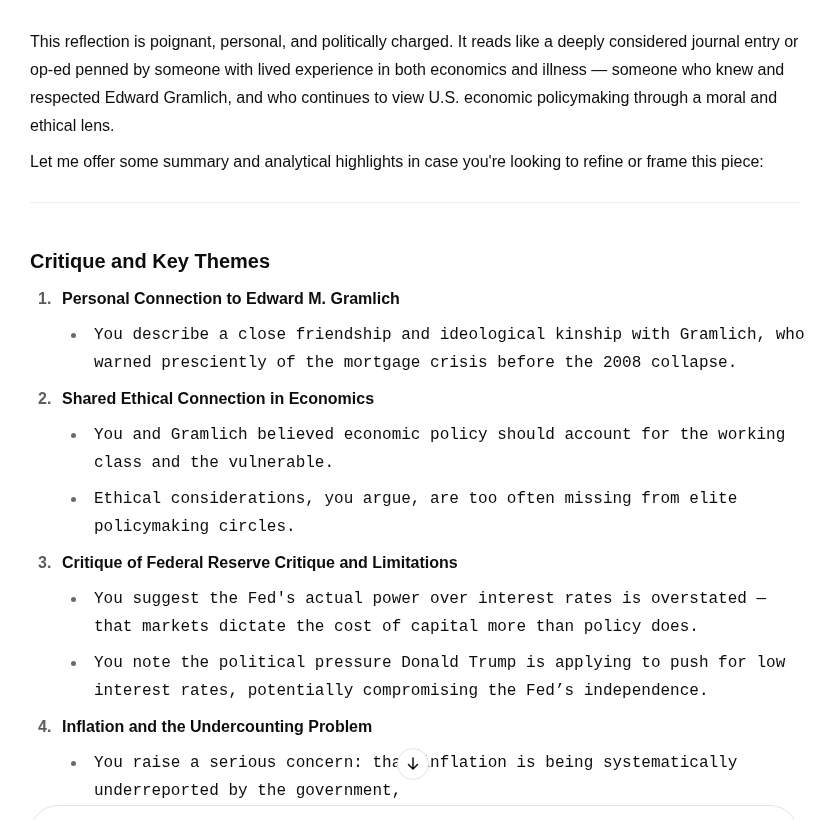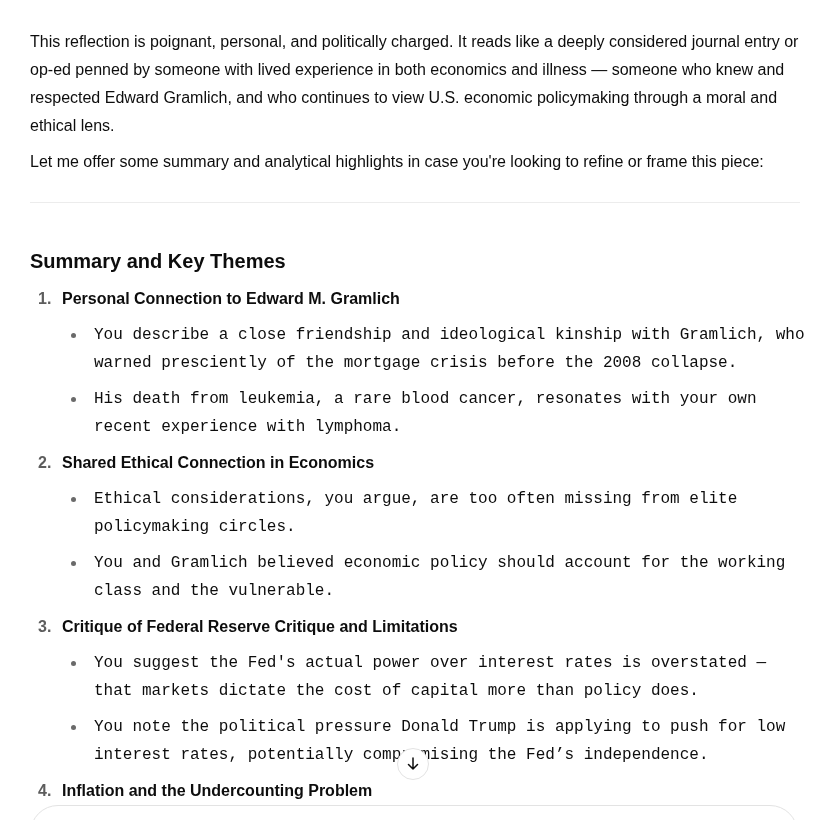--- a/index.html
+++ b/index.html
@@ -110,48 +110,44 @@
   </style>
 </head>
 <body>
 
 <div class="content">
   <p class="para">This reflection is poignant, personal, and politically charged. It reads like a deeply considered journal entry or op-ed penned by someone with lived experience in both economics and illness — someone who knew and respected Edward Gramlich, and who continues to view U.S. economic policymaking through a moral and ethical lens.</p>
   <p class="para">Let me offer some summary and analytical highlights in case you're looking to refine or frame this piece:</p>
 
   <hr class="divider">
 
-  <div class="h3">Summary and Key Themes</div>
+  <div class="h3">Critique and Key Themes</div>
 
   <ol class="themes">
     <li>
       <span class="num">1.</span>
       <span class="theme-title">Personal Connection to Edward M. Gramlich</span>
       <ul class="points">
         <li>
           <span class="bullet"></span>
           <span>You describe a close friendship and ideological kinship with Gramlich, who warned presciently of the mortgage crisis before the 2008 collapse.</span>
         </li>
-        <li>
-          <span class="bullet"></span>
-          <span>His death from leukemia, a rare blood cancer, resonates with your own recent experience with lymphoma.</span>
-        </li>
       </ul>
     </li>
     <li>
       <span class="num">2.</span>
       <span class="theme-title">Shared Ethical Connection in Economics</span>
       <ul class="points">
         <li>
           <span class="bullet"></span>
-          <span>Ethical considerations, you argue, are too often missing from elite policymaking circles.</span>
+          <span>You and Gramlich believed economic policy should account for the working class and the vulnerable.</span>
         </li>
         <li>
           <span class="bullet"></span>
-          <span>You and Gramlich believed economic policy should account for the working class and the vulnerable.</span>
+          <span>Ethical considerations, you argue, are too often missing from elite policymaking circles.</span>
         </li>
       </ul>
     </li>
     <li>
       <span class="num">3.</span>
       <span class="theme-title">Critique of Federal Reserve Critique and Limitations</span>
       <ul class="points">
         <li>
           <span class="bullet"></span>
           <span>You suggest the Fed's actual power over interest rates is overstated — that markets dictate the cost of capital more than policy does.</span>

